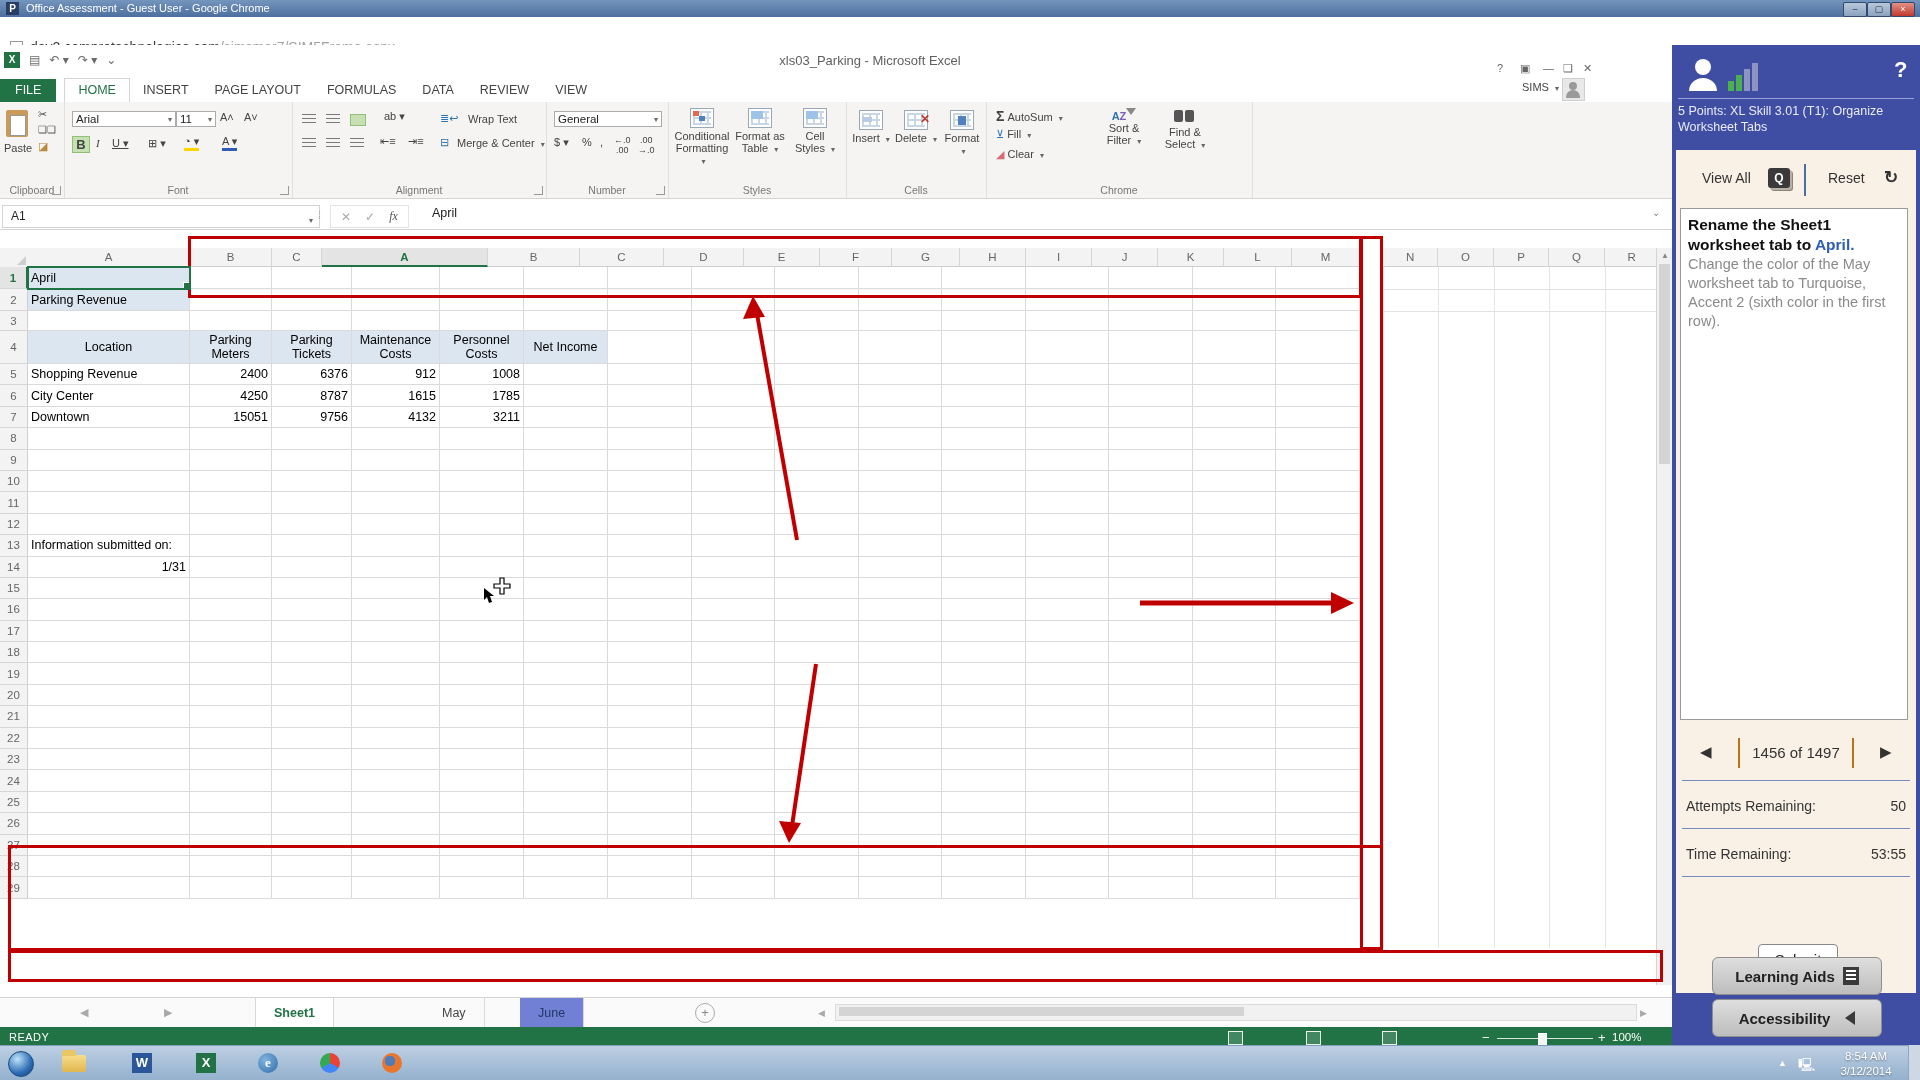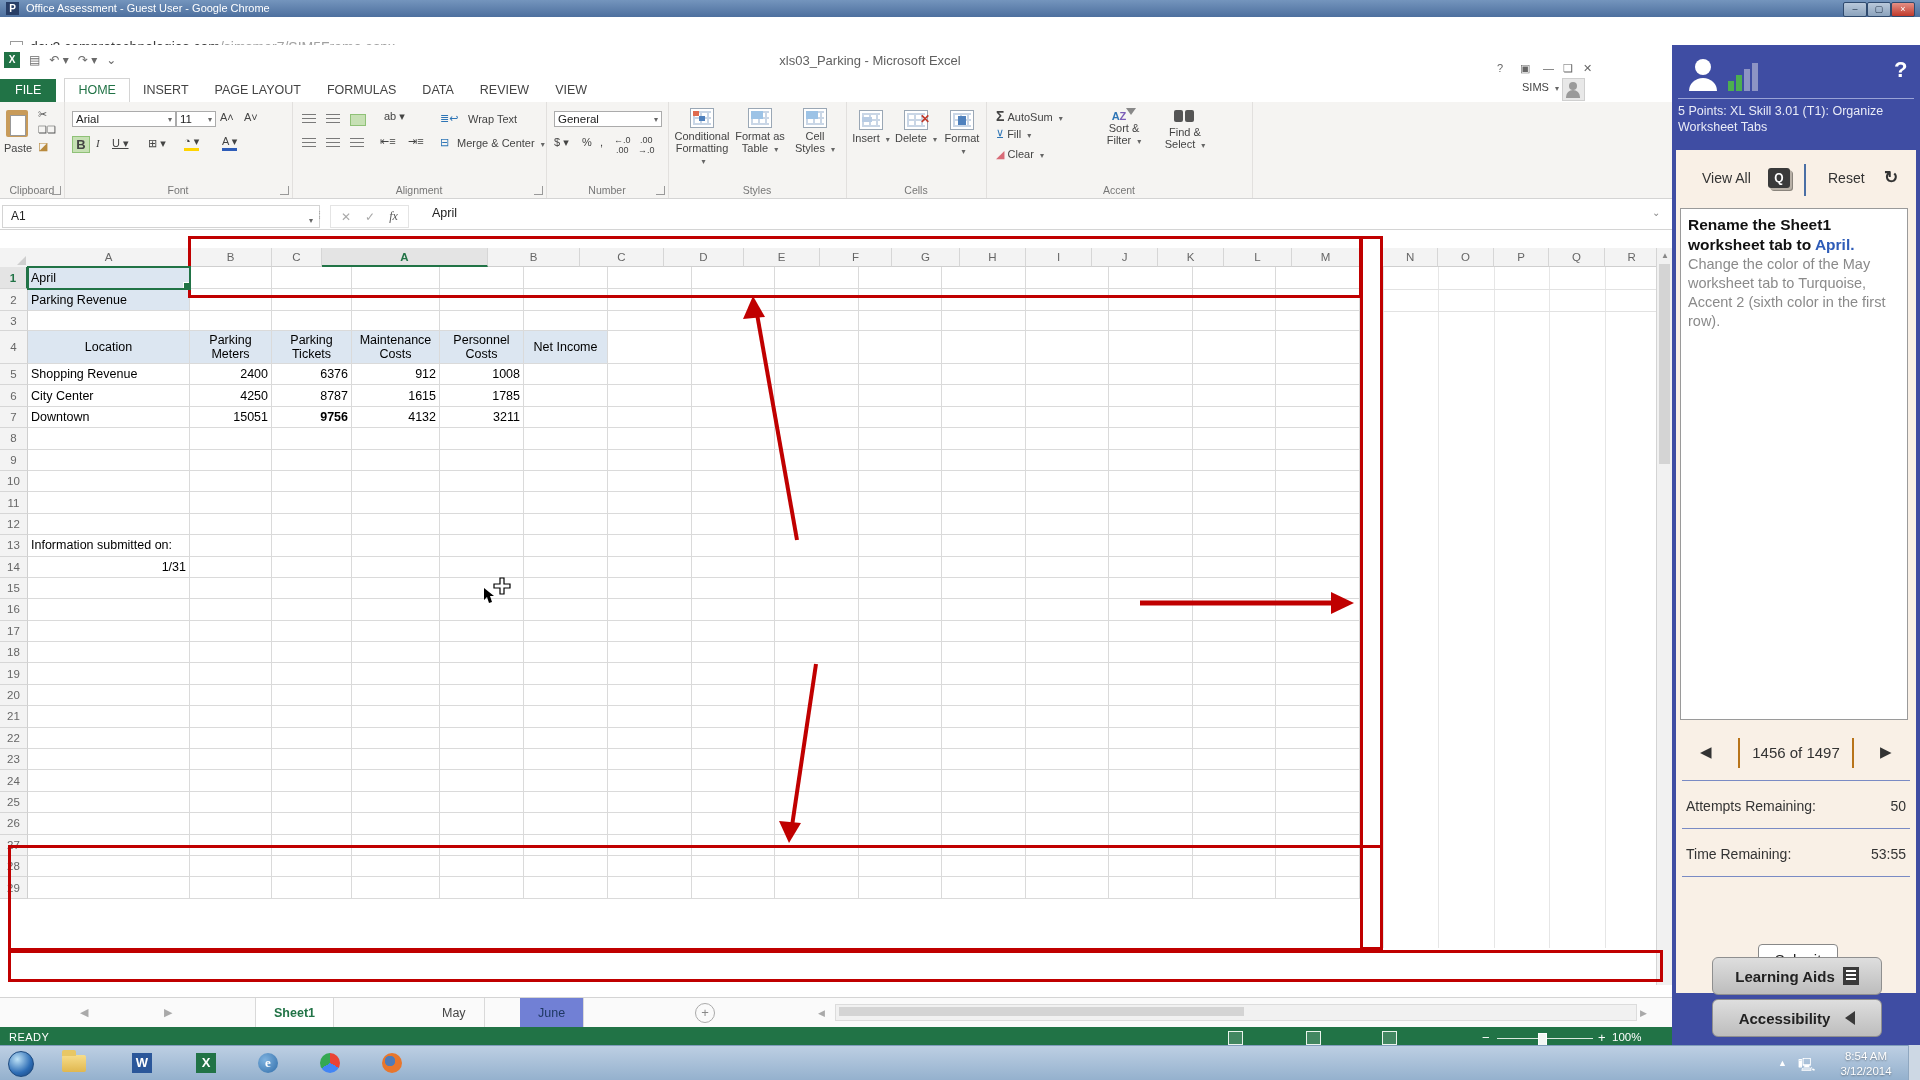--- a/index.html
+++ b/index.html
@@ -307,21 +307,21 @@
         <span class="abs" style="left:10px;top:26px;"><span style="color:#2e75b6;">⊻</span> <span>Fill</span> <span class="dar">▾</span></span>
         <span class="abs" style="left:10px;top:46px;"><span style="color:#d86b77;">◢</span> <span>Clear</span> <span class="dar">▾</span></span>
         <div class="bigbtn" style="left:112px;top:6px;width:52px;">
           <span style="display:inline-block;"><b style="color:#2e75b6;">A</b><b style="color:#7b5cb8;">Z</b><span style="display:inline-block;width:0;height:0;border:5px solid transparent;border-top:7px solid #888;"></span></span><br>
           <span>Sort &amp;</span><br><span>Filter</span> <span class="dar">▾</span>
         </div>
         <div class="bigbtn" style="left:172px;top:6px;width:54px;">
           <span style="display:inline-block;width:24px;height:16px;position:relative;"><span style="position:absolute;left:1px;top:2px;width:9px;height:12px;background:#555;border-radius:2px;"></span><span style="position:absolute;left:12px;top:2px;width:9px;height:12px;background:#555;border-radius:2px;"></span></span><br>
           <span>Find &amp;</span><br><span>Select</span> <span class="dar">▾</span>
         </div>
-        <div class="rglabel">Accent</div>
+        <div class="rglabel">Chrome</div>
       </div>
     </div>
 
     <div class="abs" id="fbar">
       <div class="abs" id="namebox"><span>A1</span><span class="dar abs" style="right:6px;top:4px;">▾</span></div>
       <div class="abs" style="left:318px;top:6px;color:#aaa;font-size:11px;">⁞</div>
       <div class="abs" id="fbtns">
         <span>✕</span>
         <span>✓</span>
         <span id="fx">fx</span>
@@ -480,21 +480,21 @@
             <div class="bcell" style="width: 83.5556px;"></div>
             <div class="bcell" style="width: 83.5556px;"></div>
             <div class="bcell" style="width: 83.5556px;"></div>
             <div class="bcell" style="width: 83.5556px;"></div>
             <div class="bcell" style="width: 83.5556px;"></div>
             <div class="bcell" style="width: 83.5556px;"></div>
           </div>
           <div class="brow" style="height: 21.4px;">
             <div class="bcell" style="width: 162px;">Downtown</div>
             <div class="bcell cnum" style="width: 82px;">15051</div>
-            <div class="bcell cnum" style="width: 80px; font-weight: bold;">9756</div>
+            <div class="bcell cnum" style="width: 80px;">9756</div>
             <div class="bcell cnum" style="width: 88px;">4132</div>
             <div class="bcell cnum" style="width: 84px;">3211</div>
             <div class="bcell cnum" style="width: 84px;"></div>
             <div class="bcell" style="width: 83.5556px;"></div>
             <div class="bcell" style="width: 83.5556px;"></div>
             <div class="bcell" style="width: 83.5556px;"></div>
             <div class="bcell" style="width: 83.5556px;"></div>
             <div class="bcell" style="width: 83.5556px;"></div>
             <div class="bcell" style="width: 83.5556px;"></div>
             <div class="bcell" style="width: 83.5556px;"></div>

